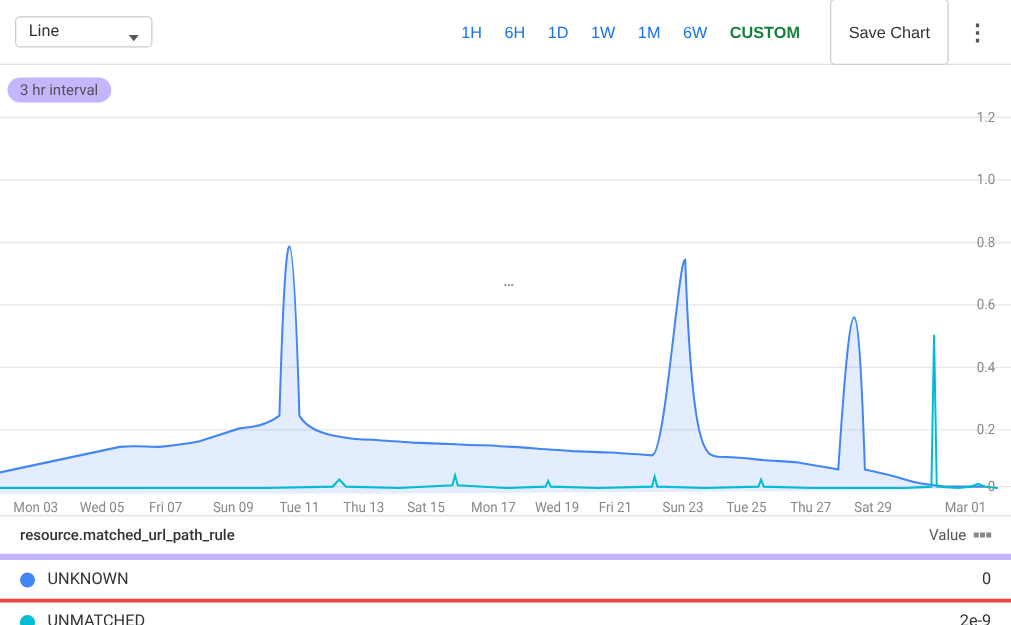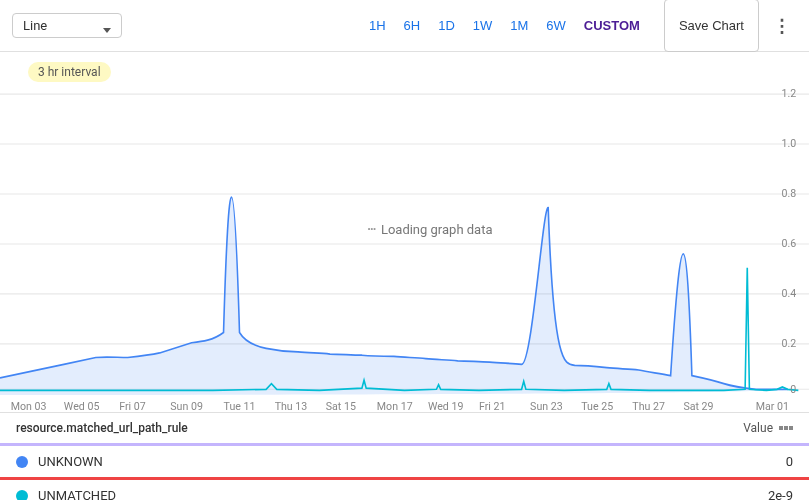--- a/index.html
+++ b/index.html
@@ -54,21 +54,21 @@
       padding: 4px 8px;
       font-size: 13px;
       color: #1a73e8;
       background: none;
       border: none;
       cursor: pointer;
       border-radius: 4px;
       font-weight: 500;
     }
     .time-btn.custom {
-      color: #4c1d95;
+      color: #15803d;
       font-weight: 600;
     }
 
     .save-chart-btn {
       margin-left: 8px;
       padding: 18px 14px;
       font-size: 13px;
       color: #333;
       background: #fff;
       border: 1px solid #ccc;
@@ -90,22 +90,22 @@
     
     .chart-area {
       position: relative;
       padding: 8px 0 0 0;
       height: 360px;
     }
 
     .interval-badge {
       position: absolute;
       top: 10px;
-      left: 28px;
-      background: #fef9c3;
+      left: 6px;
+      background: #c4b5fd;
       border-radius: 12px;
       padding: 3px 10px;
       font-size: 12px;
       color: #555;
       z-index: 10;
     }
 
     .chart-container {
       position: relative;
       width: 100%;
@@ -114,21 +114,21 @@
 
     
     .legend-table {
       border-top: 1px solid #e0e0e0;
       padding: 0;
     }
     .legend-header {
       display: flex;
       align-items: center;
       padding: 8px 16px;
-      border-bottom: 3px solid #c4b5fd;
+      border-bottom: 5px solid #c4b5fd;
       font-size: 12px;
       color: #333;
       font-weight: 500;
     }
     .legend-header .col-name { flex: 1; }
     .legend-header .col-value {
       display: flex;
       align-items: center;
       gap: 6px;
       font-weight: 400;
@@ -281,21 +281,20 @@
       <text x="498" y="308" font-size="10" fill="#888">Sun 23</text>
       <text x="546" y="308" font-size="10" fill="#888">Tue 25</text>
       <text x="594" y="308" font-size="10" fill="#888">Thu 27</text>
       <text x="642" y="308" font-size="10" fill="#888">Sat 29</text>
       <text x="710" y="308" font-size="10" fill="#888">Mar 01</text>
     </svg>
 
     
     <div class="loading-label">
       <span class="loading-dots">···</span>
-      <span>Loading graph data</span>
     </div>
   </div>
 </div>
 
 <div class="legend-table">
   <div class="legend-header">
     <div class="col-name">resource.matched_url_path_rule</div>
     <div class="col-value">
       <span>Value</span>
       <div class="grid-icon">

